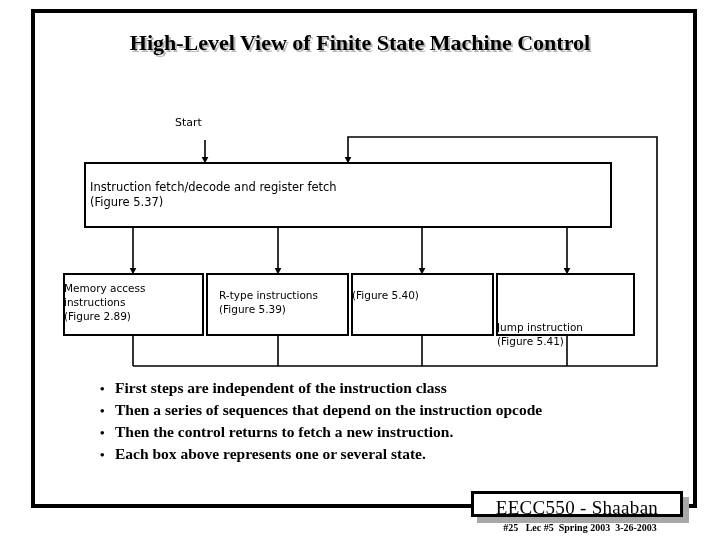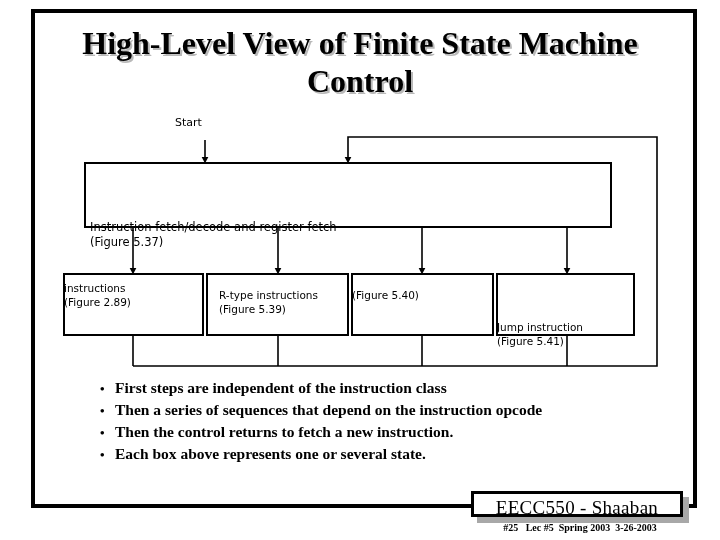--- a/index.html
+++ b/index.html
@@ -29,21 +29,21 @@
 
   
   #slide-title {
     position: absolute;
     left: 60px;
     top: 24px;
     width: 600px;
     text-align: center;
     font-family: "Liberation Serif", serif;
     font-weight: bold;
-    font-size: 32px;
+    font-size: 22px;
     line-height: 38px;
     color: #000000;
     text-shadow: 2px 2px 0 #b9b9b9;
     letter-spacing: 0px;
   }
 
   
   #diagram {
     position: absolute;
     left: 0px;
@@ -69,21 +69,20 @@
     width: 60px;
     font-size: 11px;
   }
 
   #top-box-label {
     left: 90px;
     top: 180px;
     width: 520px;
     font-size: 11.5px;
     line-height: 15px;
-    margin-top: 40px;
   }
 
   .leaf-label {
     font-size: 10.5px;
     line-height: 14px;
   }
   #leaf-label-0 { left: 64px;  top: 281px; width: 139px; }
   #leaf-label-1 { left: 207px; top: 288px; width: 141px; padding-left: 12px; }
   #leaf-label-2 { left: 352px; top: 288px; width: 141px; }
   #leaf-label-3 { left: 497px; top: 288px; width: 137px; margin-top: 32px; }
@@ -200,20 +199,21 @@
   </svg>
 
   <div class="diag-label" id="start-label">Start</div>
 
   <div class="diag-label" id="top-box-label">
     <div>Instruction fetch/decode and register fetch</div>
     <div>(Figure 5.37)</div>
   </div>
 
   <div class="diag-label leaf-label" id="leaf-label-0">
+    <div>Memory access</div>
     <div>instructions</div>
     <div>(Figure 2.89)</div>
   </div>
 
   <div class="diag-label leaf-label" id="leaf-label-1">
     <div>R-type instructions</div>
     <div>(Figure 5.39)</div>
   </div>
 
   <div class="diag-label leaf-label" id="leaf-label-2">

